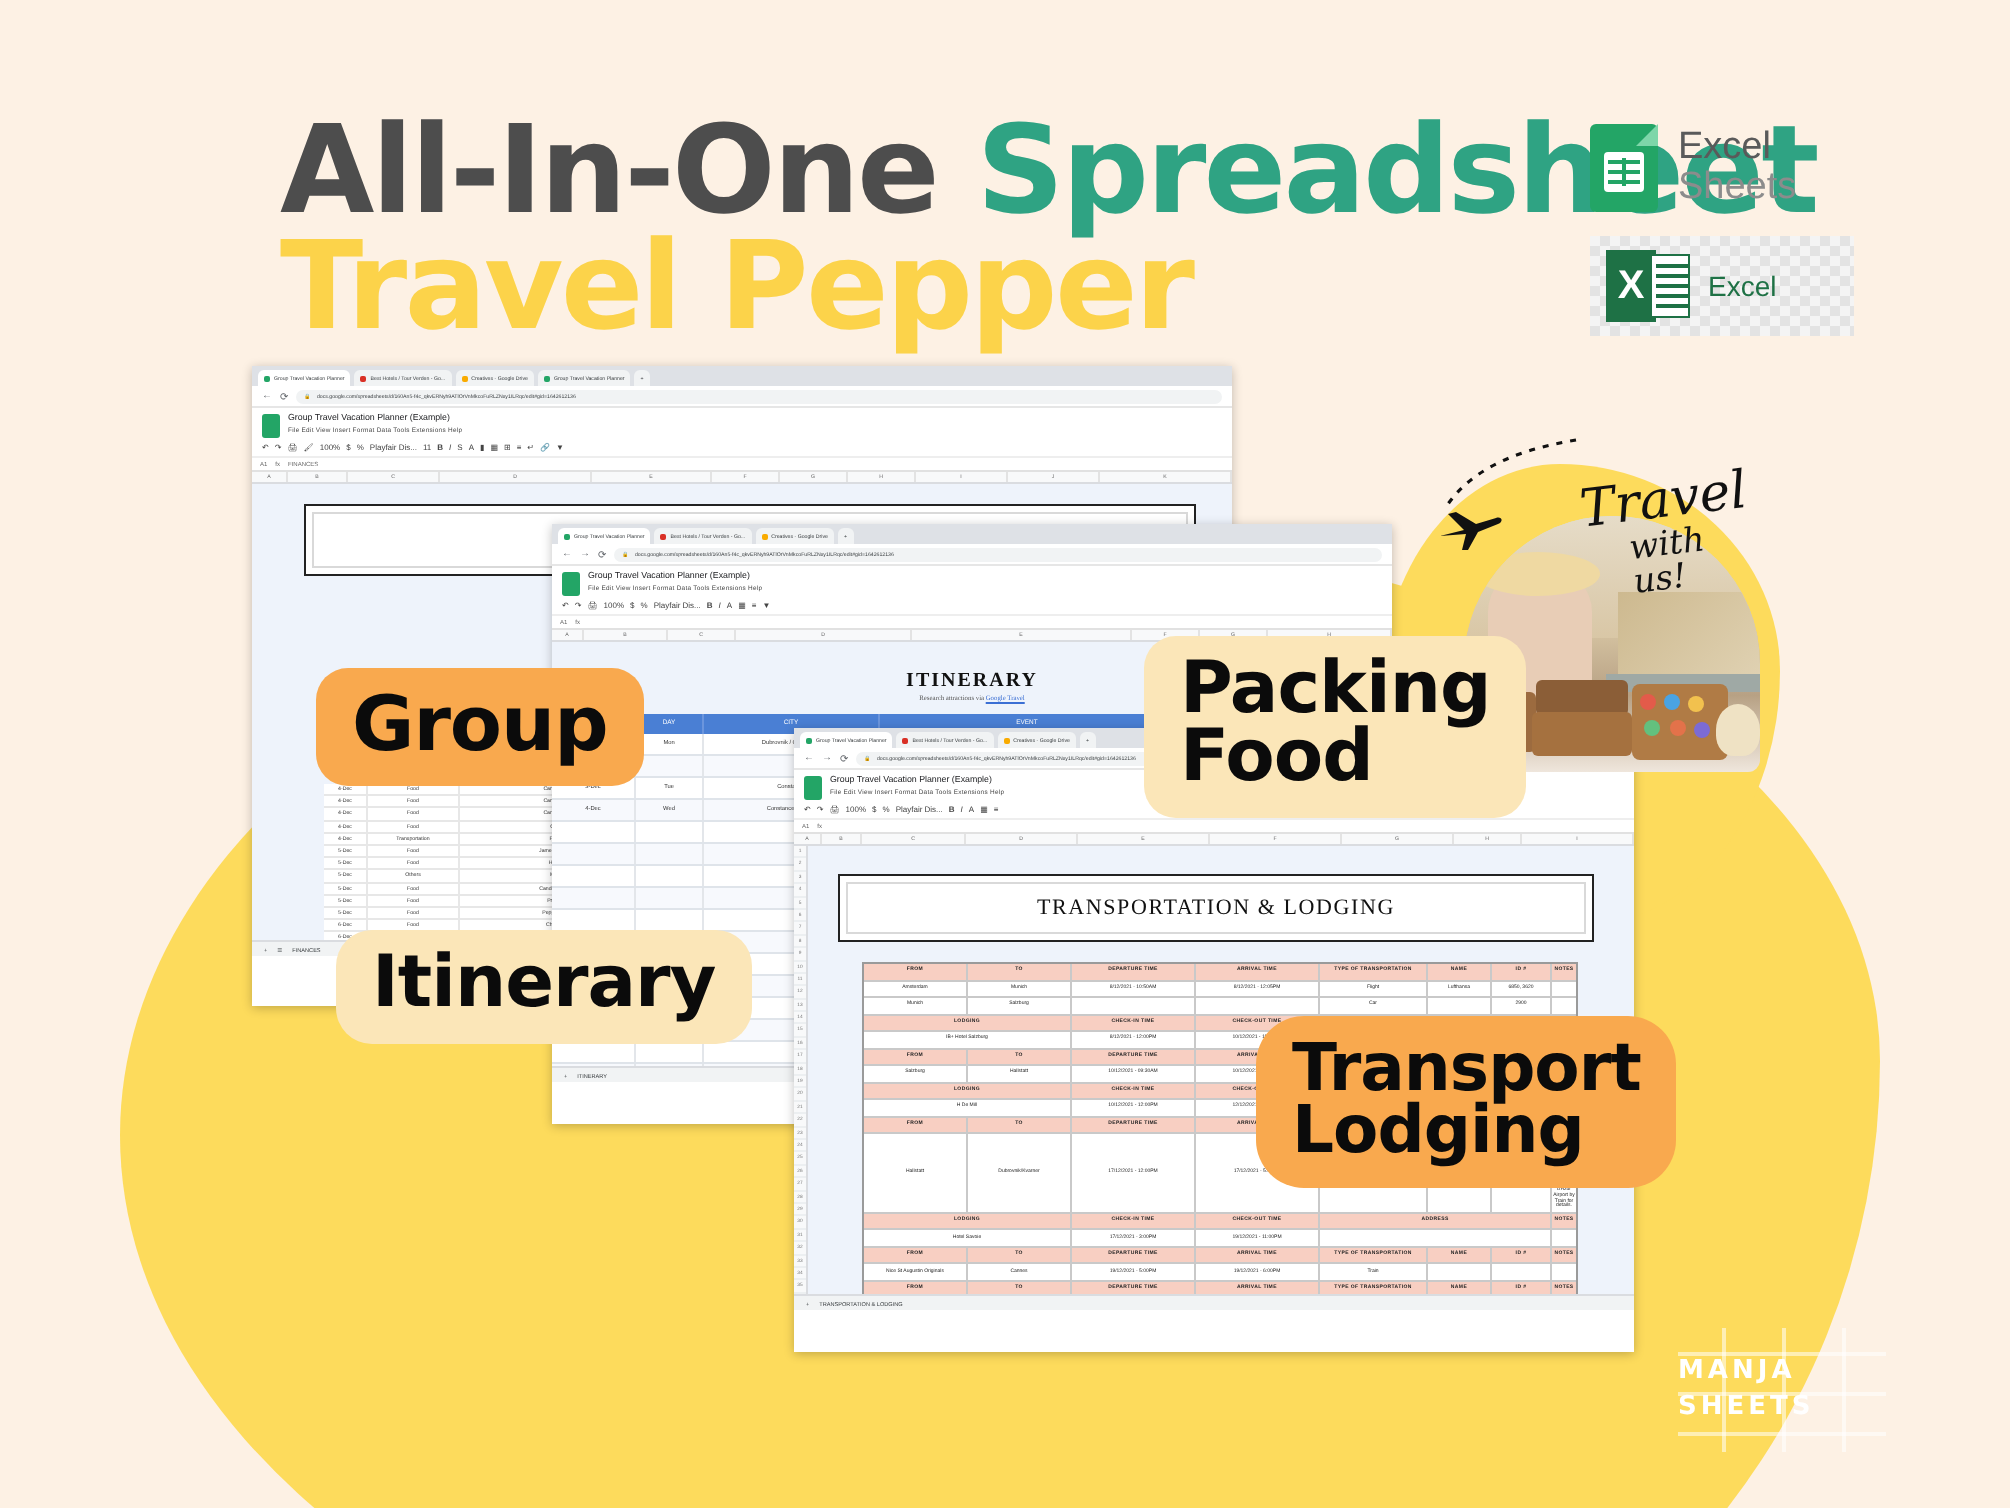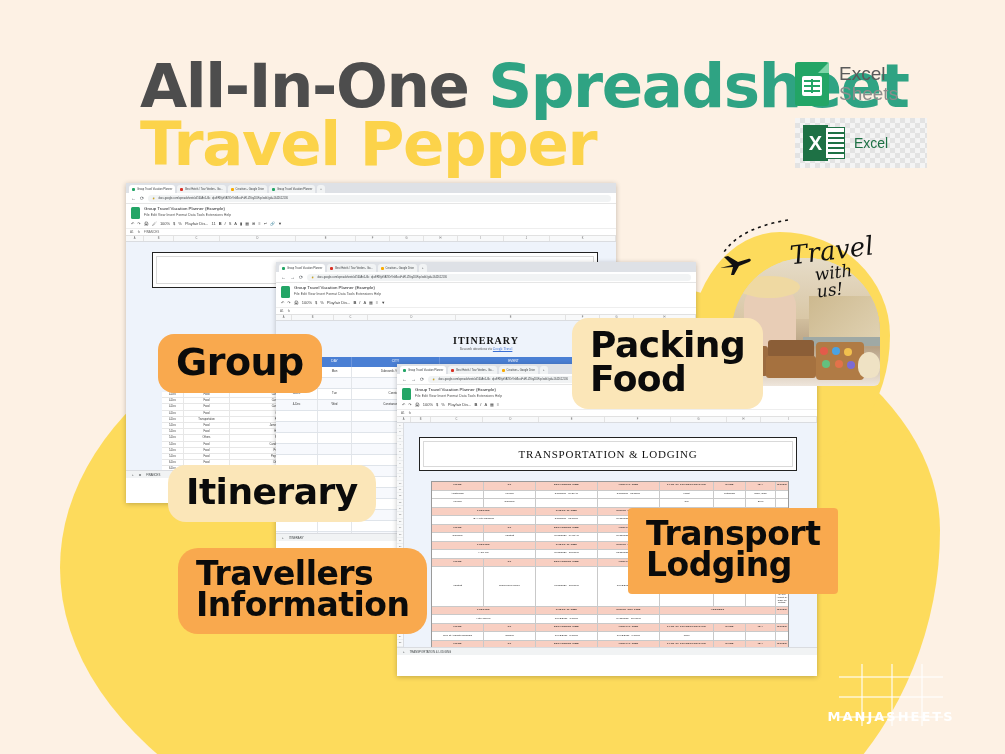--- a/index.html
+++ b/index.html
@@ -246,30 +246,30 @@
   .bg-orange{ background:#f9a94e; }
   .bg-cream { background:#fbe6b8; }
   #badge-budget{ left:158px; top:334px; border-radius:16px 16px 16px 16px; }
   #badge-budget .pad{ font-size:38px; }
   #badge-itinerary{ left:168px; top:465px; border-radius:18px; }
   #badge-itinerary .pad{ font-size:36px; }
   #badge-travellers{ left:178px; top:548px; border-radius:20px; }
   #badge-travellers .pad{ font-size:33px; }
   #badge-packing{ left:572px; top:318px; border-radius:16px; }
   #badge-packing .pad{ font-size:36px; }
-  #badge-transport{ left:628px; top:508px; border-radius:4px; }
+  #badge-transport{ left:628px; top:508px; border-radius:24px; }
   #badge-transport .pad{ font-size:33px; }
 
   
   .watermark{ position:absolute; right:62px; bottom:28px; z-index:60; width:104px; height:62px;}
   .watermark .grid i{ position:absolute; background:rgba(255,255,255,.55); }
   .watermark .gv{ width:1.5px; height:62px; }
   .watermark .gh{ height:1.5px; width:104px; }
-  .wm-txt{ position:absolute; inset:0; display:flex; flex-direction:row;
-     align-items:flex-end; justify-content:center; color:#fff; font-weight:800;
+  .wm-txt{ position:absolute; inset:0; display:flex; flex-direction:column;
+     align-items:flex-start; justify-content:center; color:#fff; font-weight:800;
      font-size:13px; letter-spacing:2px; line-height:1.35;
      font-family:"DejaVu Sans", sans-serif; }
 </style>
 </head>
 <body>
 
 <div class="stage">
 
   <div class="blob"></div>
   <div class="blob2"></div>
@@ -1074,26 +1074,20 @@
   </div>
 
   <div class="badge bg-orange" id="badge-budget">
     <span class="pad">Group</span>
   </div>
 
   <div class="badge bg-cream" id="badge-itinerary">
     <span class="pad">Itinerary</span>
   </div>
 
-  <div class="badge bg-orange" id="badge-travellers">
-    <span class="pad">
-      <span>Travellers</span><br>
-      <span>Information</span>
-    </span>
-  </div>
 
   <div class="badge bg-cream" id="badge-packing">
     <span class="pad">
       <span>Packing</span><br>
       <span>Food</span>
     </span>
   </div>
 
   <div class="badge bg-orange" id="badge-transport">
     <span class="pad">

